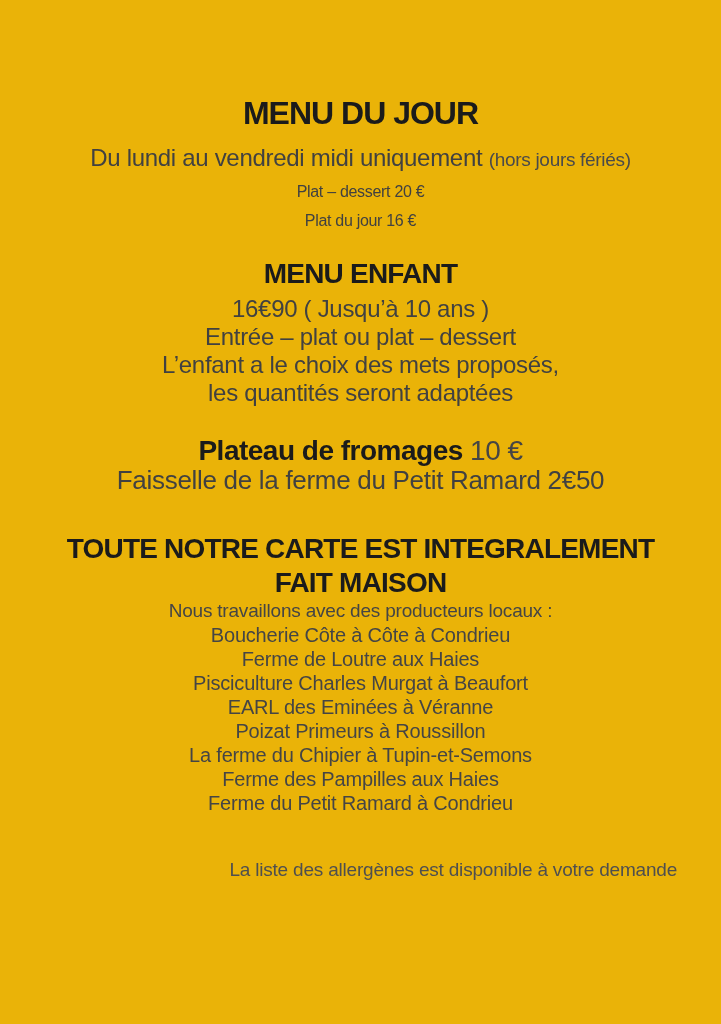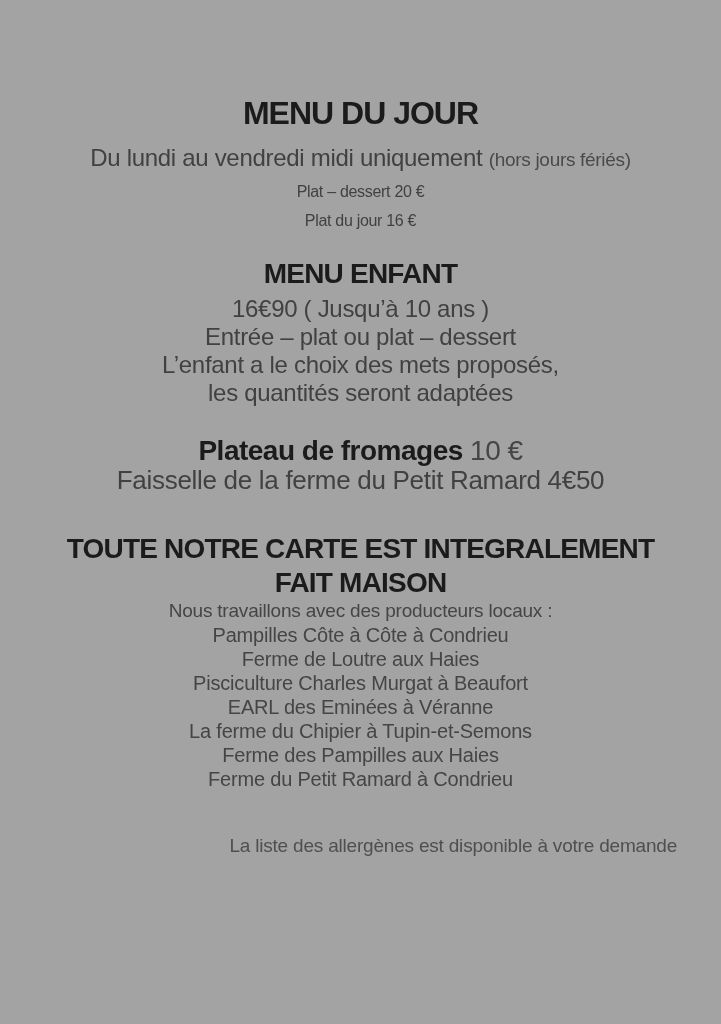--- a/index.html
+++ b/index.html
@@ -8,21 +8,21 @@
     width: 721px;
     height: 1024px;
     margin: 0 auto;
     font-family: "Liberation Sans", "DejaVu Sans", sans-serif;
     overflow: hidden;
   }
   .page {
     position: relative;
     width: 721px;
     height: 1024px;
-    background: #a3a3a3;
+    background: #eab308;
     text-align: center;
     color: #3c3c3c;
     padding-top: 97px;
   }
   .title-main {
     font-size: 32px;
     font-weight: 700;
     letter-spacing: -1px;
     color: #1b1b1b;
     line-height: 1.0;
@@ -124,31 +124,32 @@
   <section>
     <h2 class="title-sub">MENU ENFANT</h2>
     <div class="enfant-line">16€90 ( Jusqu’à 10 ans )</div>
     <div class="enfant-line">Entrée – plat ou plat – dessert</div>
     <div class="enfant-line">L’enfant a le choix des mets proposés,</div>
     <div class="enfant-line">les quantités seront adaptées</div>
   </section>
 
   <section class="cheese-block">
     <div class="cheese-line1"><span class="cheese-name">Plateau de fromages</span><span> 10 €</span></div>
-    <div class="cheese-line2">Faisselle de la ferme du Petit Ramard 4€50</div>
+    <div class="cheese-line2">Faisselle de la ferme du Petit Ramard 2€50</div>
   </section>
 
   <section>
     <h2 class="fm-heading"><span>TOUTE NOTRE CARTE EST INTEGRALEMENT</span><br><span>FAIT MAISON</span></h2>
     <div class="fm-intro">Nous travaillons avec des producteurs locaux :</div>
     <ul>
-      <li class="producer-line">Pampilles Côte à Côte à Condrieu</li>
+      <li class="producer-line">Boucherie Côte à Côte à Condrieu</li>
       <li class="producer-line">Ferme de Loutre aux Haies</li>
       <li class="producer-line">Pisciculture Charles Murgat à Beaufort</li>
       <li class="producer-line">EARL des Eminées à Véranne</li>
+      <li class="producer-line">Poizat Primeurs à Roussillon</li>
       <li class="producer-line">La ferme du Chipier à Tupin-et-Semons</li>
       <li class="producer-line">Ferme des Pampilles aux Haies</li>
       <li class="producer-line">Ferme du Petit Ramard à Condrieu</li>
     </ul>
   </section>
 
   <div class="footer-note">La liste des allergènes est disponible à votre demande</div>
 
 </div>
 

